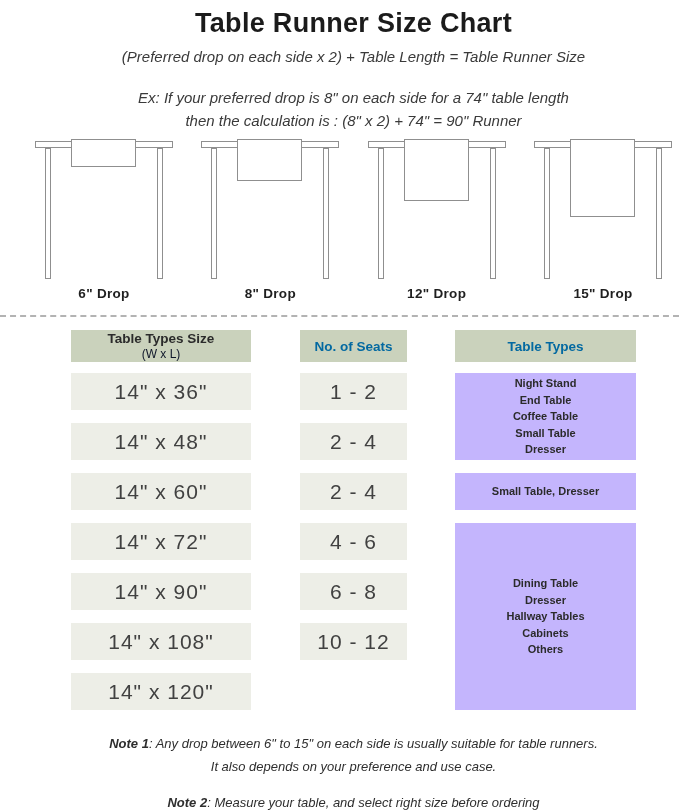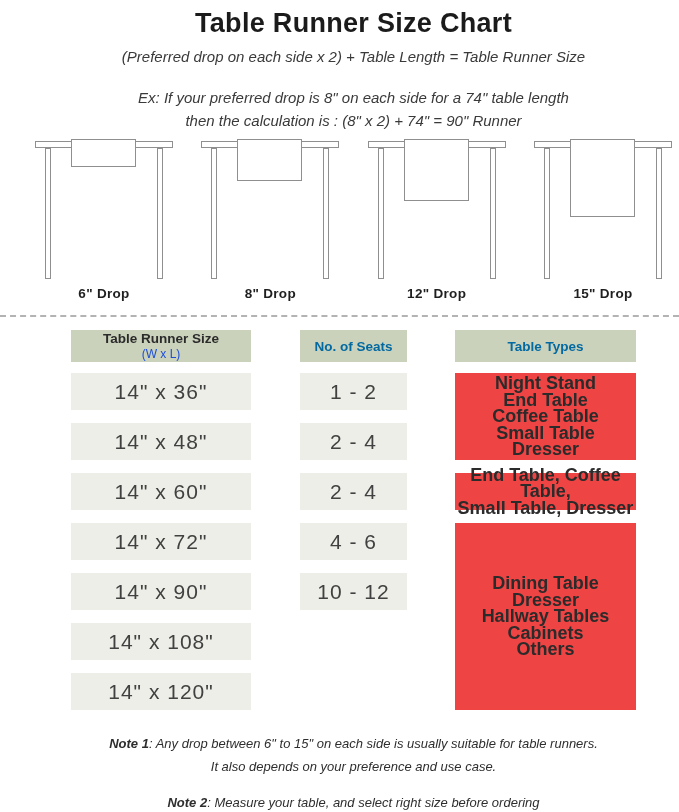--- a/index.html
+++ b/index.html
@@ -61,31 +61,31 @@
   .col { position:absolute; top:0; }
   .col-size  { left:0;     width:180px; }
   .col-seats { left:229px; width:107px; }
   .col-types { left:384px; width:181px; }
   .hdr {
     background:#cad2bc; height:32px; margin-bottom:11px;
     display:flex; flex-direction:column; align-items:center; justify-content:center;
     text-align:center;
   }
   .hdr-line1 { font-weight:700; font-size:13.5px; color:#2b2b2b; }
-  .hdr-line2 { font-size:12px; color:#1d4ed8; margin-top:1px; }
+  .hdr-line2 { font-size:12px; color:#0f172a; margin-top:1px; }
   .hdr-single { font-weight:700; font-size:13.5px; color:#0369a1; }
   .cell {
     background:#edeee7; height:37px; margin-bottom:13px;
     display:flex; align-items:center; justify-content:center;
     font-size:21px; color:#414141; letter-spacing:1px; font-weight:400;
   }
   .tcell {
-    background:#ef4444; margin-bottom:13px;
+    background:#c4b5fd; margin-bottom:13px;
     display:flex; flex-direction:column; align-items:center; justify-content:center;
-    text-align:center; font-weight:700; font-size:18px; line-height:16.5px;
+    text-align:center; font-weight:700; font-size:11px; line-height:16.5px;
     color:#2b2b2b;
   }
   .type-a { height:87px; }
   .type-b { height:37px; }
   .type-c { height:187px; margin-bottom:0; }
   
   .note {
     position:absolute; left:0; width:100%;
     text-align:center; font-style:italic; font-size:13px; color:#2e2e2e;
     line-height:23px;
@@ -136,52 +136,52 @@
       <div class="drop-label">15" Drop</div>
     </div>
   </div>
 
   <div class="divider"></div>
 
   <div class="chart">
 
     <div class="col col-size">
       <div class="hdr">
-        <div class="hdr-line1">Table Runner Size</div>
+        <div class="hdr-line1">Table Types Size</div>
         <div class="hdr-line2">(W x L)</div>
       </div>
       <div class="cell">14" x 36"</div>
       <div class="cell">14" x 48"</div>
       <div class="cell">14" x 60"</div>
       <div class="cell">14" x 72"</div>
       <div class="cell">14" x 90"</div>
       <div class="cell">14" x 108"</div>
       <div class="cell">14" x 120"</div>
     </div>
 
     <div class="col col-seats">
       <div class="hdr hdr-single">No. of Seats</div>
       <div class="cell">1 - 2</div>
       <div class="cell">2 - 4</div>
       <div class="cell">2 - 4</div>
       <div class="cell">4 - 6</div>
+      <div class="cell">6 - 8</div>
       <div class="cell">10 - 12</div>
     </div>
 
     <div class="col col-types">
       <div class="hdr hdr-single">Table Types</div>
       <div class="tcell type-a">
         <span>Night Stand</span>
         <span>End Table</span>
         <span>Coffee Table</span>
         <span>Small Table</span>
         <span>Dresser</span>
       </div>
       <div class="tcell type-b">
-        <span>End Table, Coffee Table,</span>
         <span>Small Table, Dresser</span>
       </div>
       <div class="tcell type-c">
         <span>Dining Table</span>
         <span>Dresser</span>
         <span>Hallway Tables</span>
         <span>Cabinets</span>
         <span>Others</span>
       </div>
     </div>

